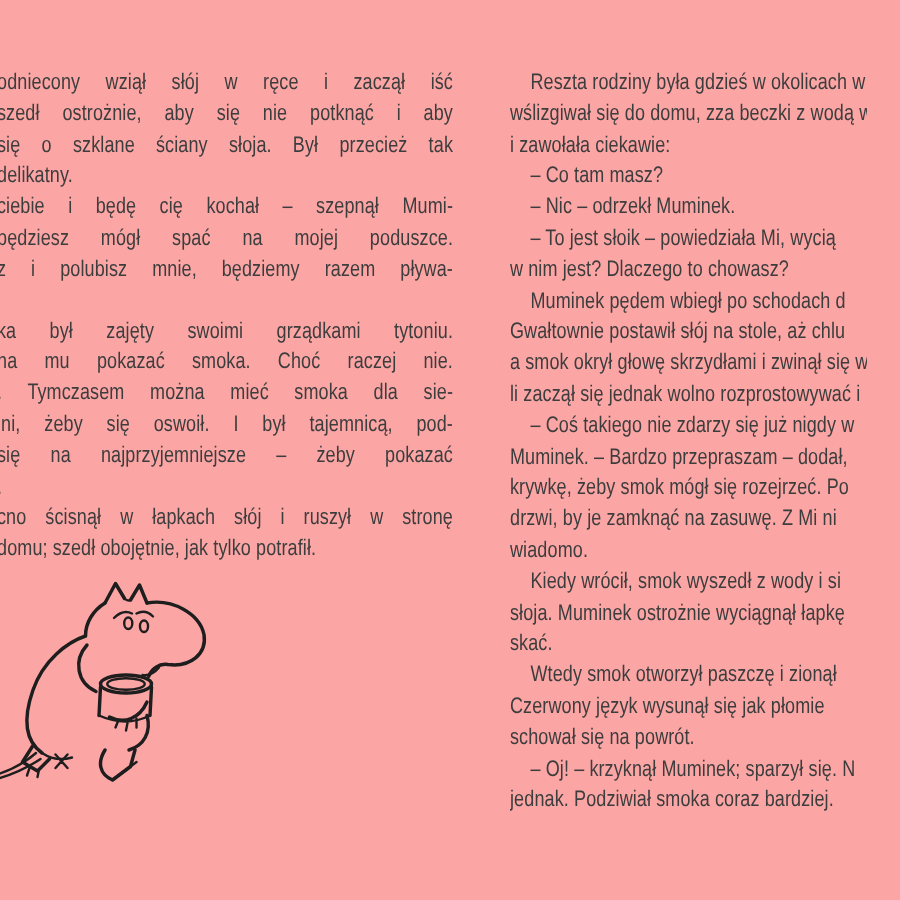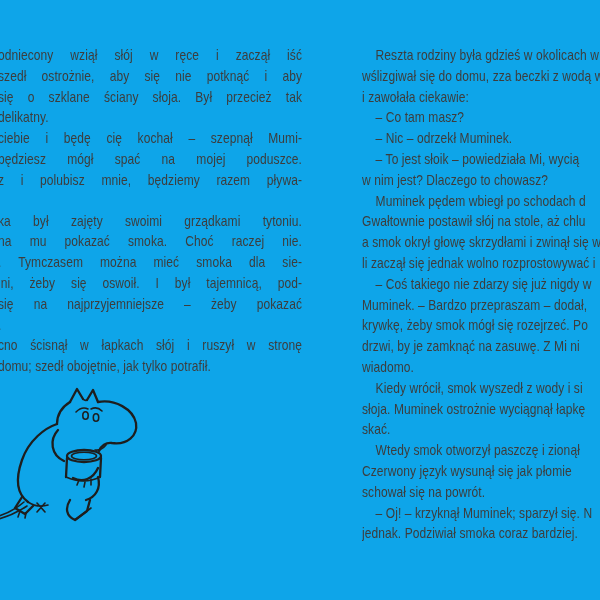--- a/index.html
+++ b/index.html
@@ -8,34 +8,34 @@
     width: 600px;
     height: 600px;
     background: #ffffff;
     overflow: hidden;
     font-family: "Liberation Sans", sans-serif;
   }
   .page {
     position: absolute;
     left: 0; top: 0;
     width: 600px; height: 600px;
-    background: #0ea5e9;
+    background: #fca5a5;
   }
   .col {
     position: absolute;
     top: 45px;
     color: #3d3d3d;
   }
   .col-left {
     left: -2px;
     width: 308px;
     overflow: hidden;
   }
   .col-right {
-    left: 362px;
+    left: 340px;
     width: 238px;
     overflow: hidden;
   }
   .line {
     font-size: 15px;
     line-height: 20.8px;
     height: 20.8px;
     white-space: nowrap;
     letter-spacing: 0.1px;
     transform: scaleX(0.8);

